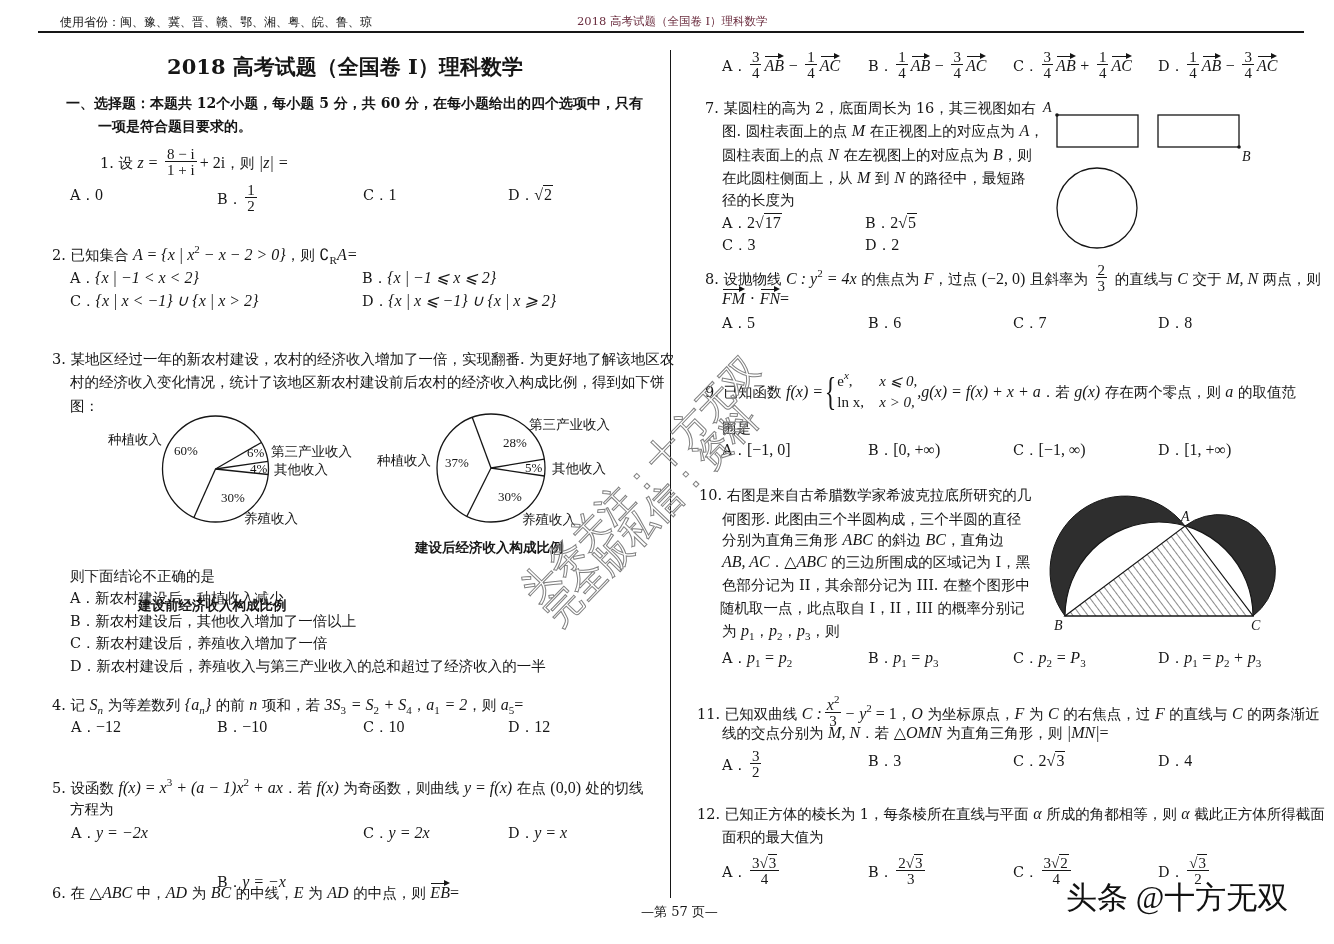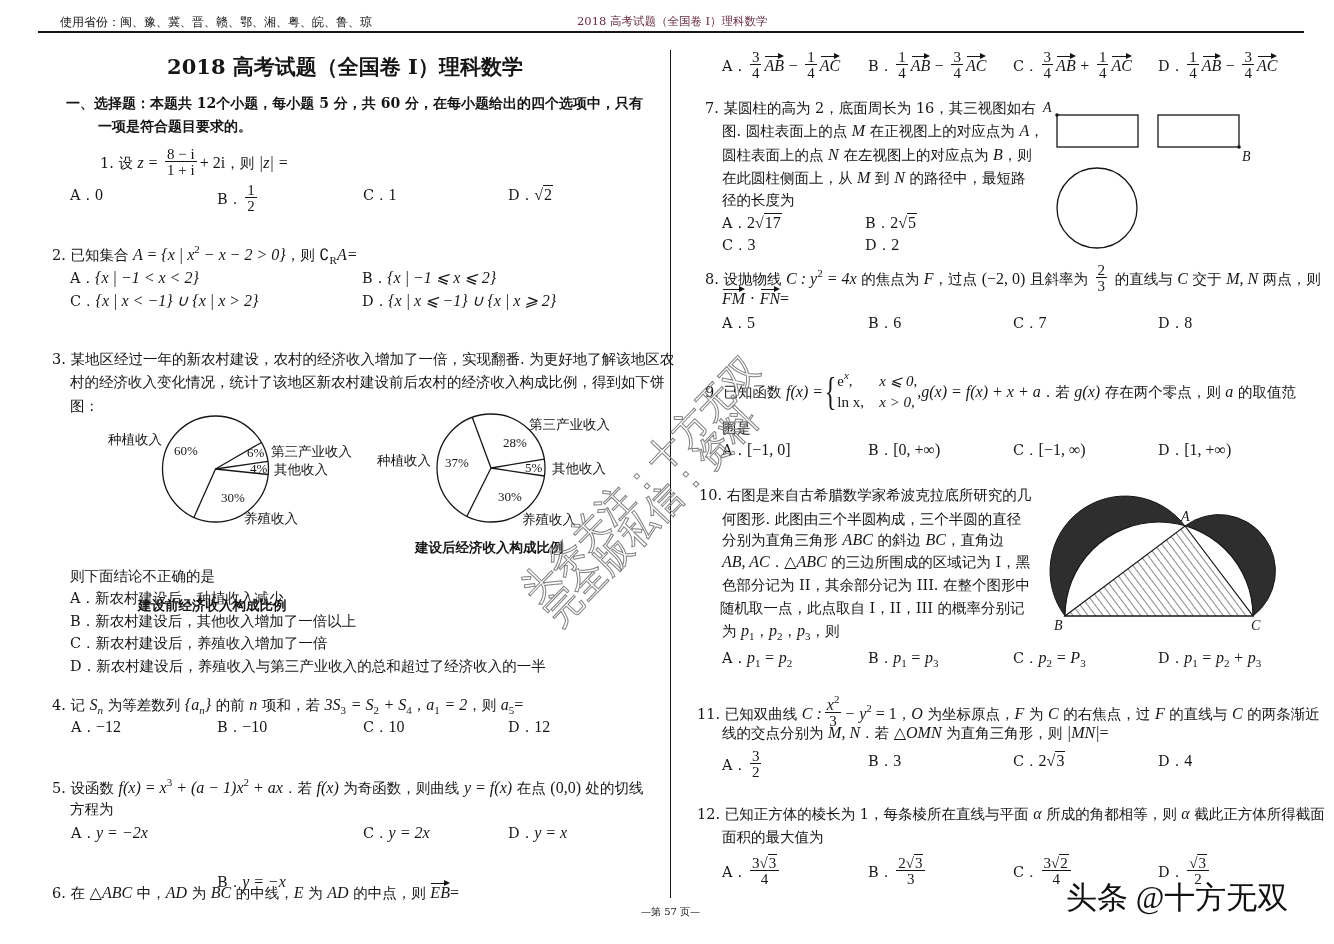--- a/index.html
+++ b/index.html
@@ -26,21 +26,21 @@
 .cases{display:inline-block;vertical-align:middle;position:relative;top:-1px;}
 .brace{font-family:"Liberation Serif",serif;font-size:40px;line-height:40px;vertical-align:middle;display:inline-block;transform:scaleX(0.6);margin:0 -3px 0 -2px;}
 .ctab{display:inline-block;vertical-align:middle;font-family:"Liberation Serif",serif;font-size:15px;line-height:21px;}
 .crow{display:block;}
 .cexpr{display:inline-block;width:42px;}
 .ccond{font-style:italic;}
 .pie-cat{position:absolute;font-size:13.5px;line-height:18px;white-space:nowrap;}
 .pie-val{position:absolute;font-family:"Liberation Serif",serif;font-size:13px;line-height:16px;white-space:nowrap;}
 .cap{position:absolute;font-weight:bold;font-size:13.5px;line-height:18px;white-space:nowrap;}
 .fig-lbl{position:absolute;font-family:"Liberation Serif",serif;font-style:italic;font-size:14px;line-height:16px;}
-.footer{font-size:10px;line-height:14px;}
+.footer{font-size:13px;line-height:14px;}
 .corner{font-family:Liberation Serif, serif;font-size:31px;line-height:36px;color:#111;}
 svg.layer{position:absolute;left:0;top:0;pointer-events:none;}
 </style>
 </head>
 <body>
 
 <svg class="layer" width="1334" height="944">
   <defs>
     <pattern id="hatch" width="6" height="6" patternUnits="userSpaceOnUse" patternTransform="rotate(-37)">
       <line x1="0" y1="0" x2="0" y2="6" stroke="#161616" stroke-width="1"></line>

